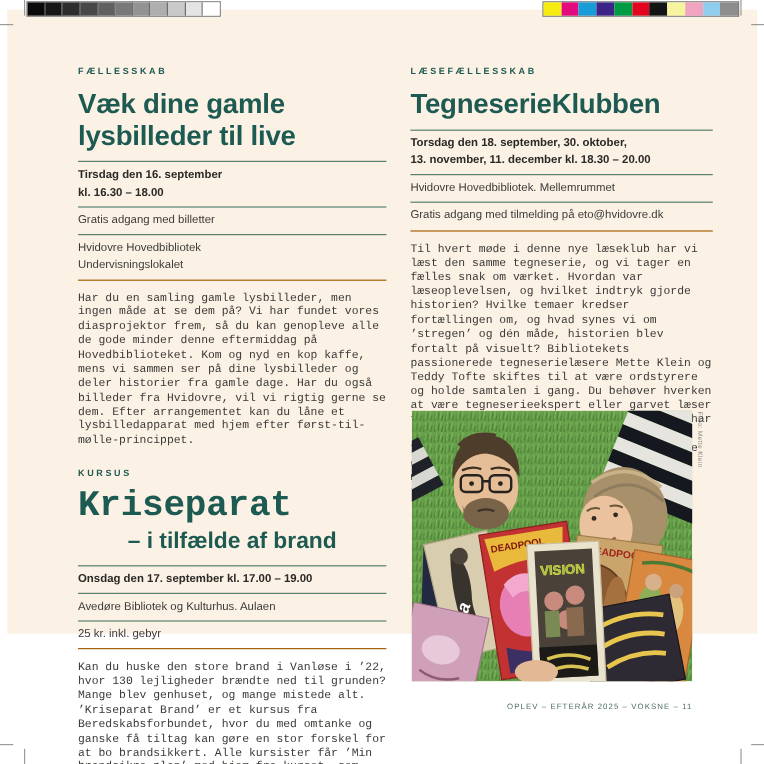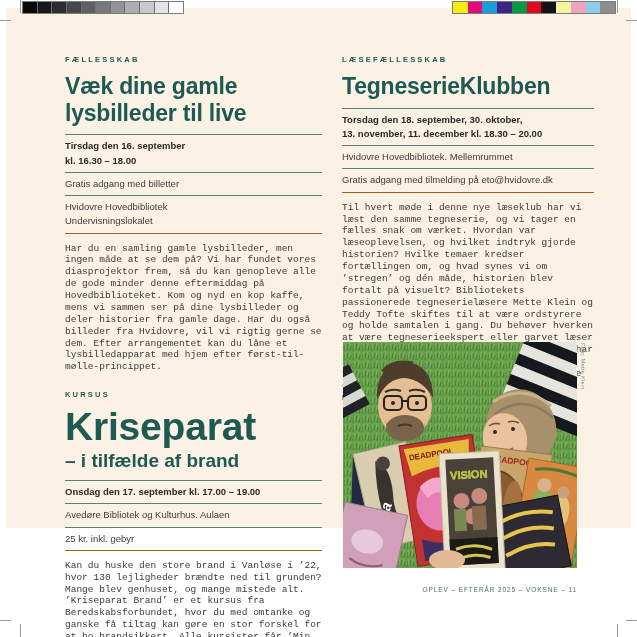--- a/index.html
+++ b/index.html
@@ -32,24 +32,24 @@
   .col-left  { left:59px;  width:257px; }
   .col-right { left:336px; width:252px; }
   .kicker {
     font-size:7.5px; font-weight:bold; letter-spacing:2.2px;
     color:#1d5a52;
   }
   h1.title {
     font-size:23px; font-weight:bold; color:#1d5a52;
     line-height:1.16; letter-spacing:-0.2px; margin-top:9px;
   }
-  h1.title-big { font-size:39px; margin-top:8px; line-height:1.05; }
+  h1.title-big { font-size:30px; margin-top:8px; line-height:1.05;font-family:Liberation Mono, monospace; }
   h2.subtitle {
     font-size:19px; font-weight:bold; color:#1d5a52;
-    line-height:1.1; margin-top:3px;
+    line-height:1.1; margin-top:3px;text-align:center;
   }
   .infobox { margin-top:8px; }
   .info-row {
     border-top:1px solid #56816f;
     padding:4px 0 4px 0;
     font-size:9.5px; line-height:1.5; color:#3c3b38;
   }
   .infobox .info-row:last-child { border-bottom:1px solid #a16207; }
   .info-row.strong { font-weight:bold; color:#2a2926; }
   p.body {

